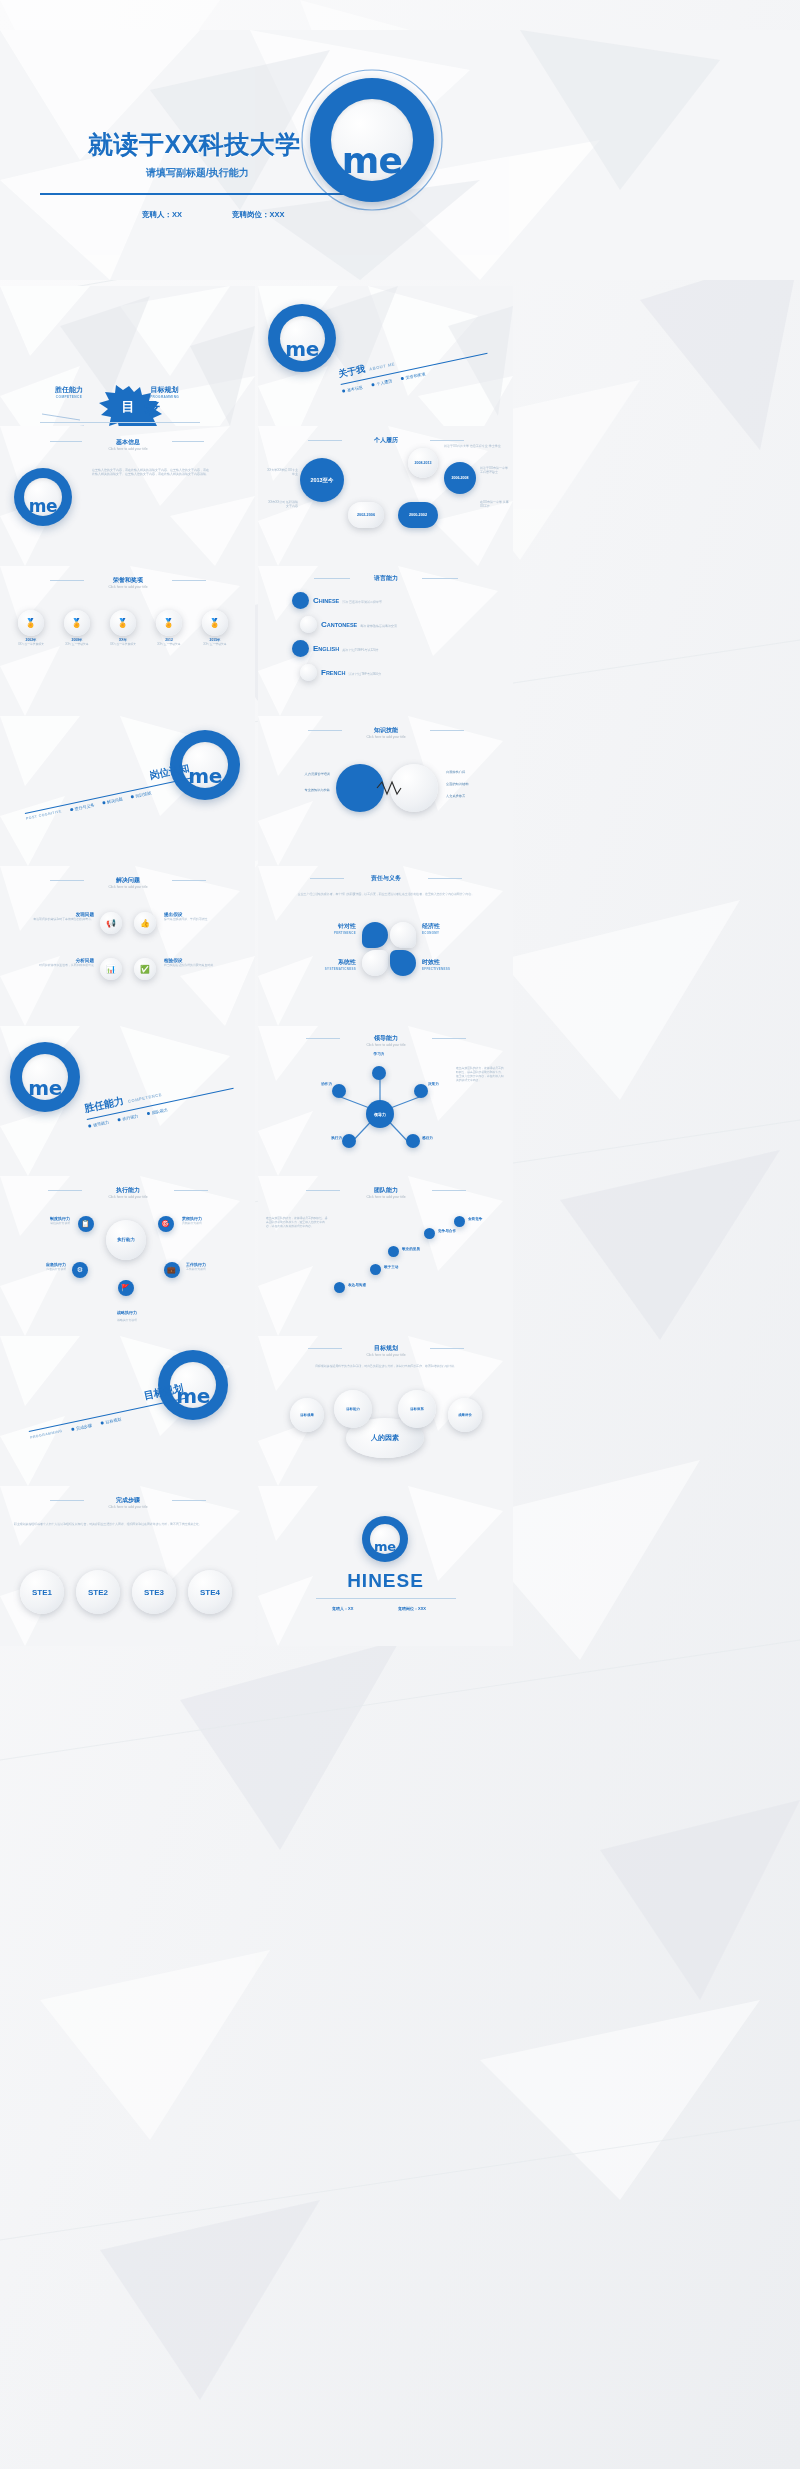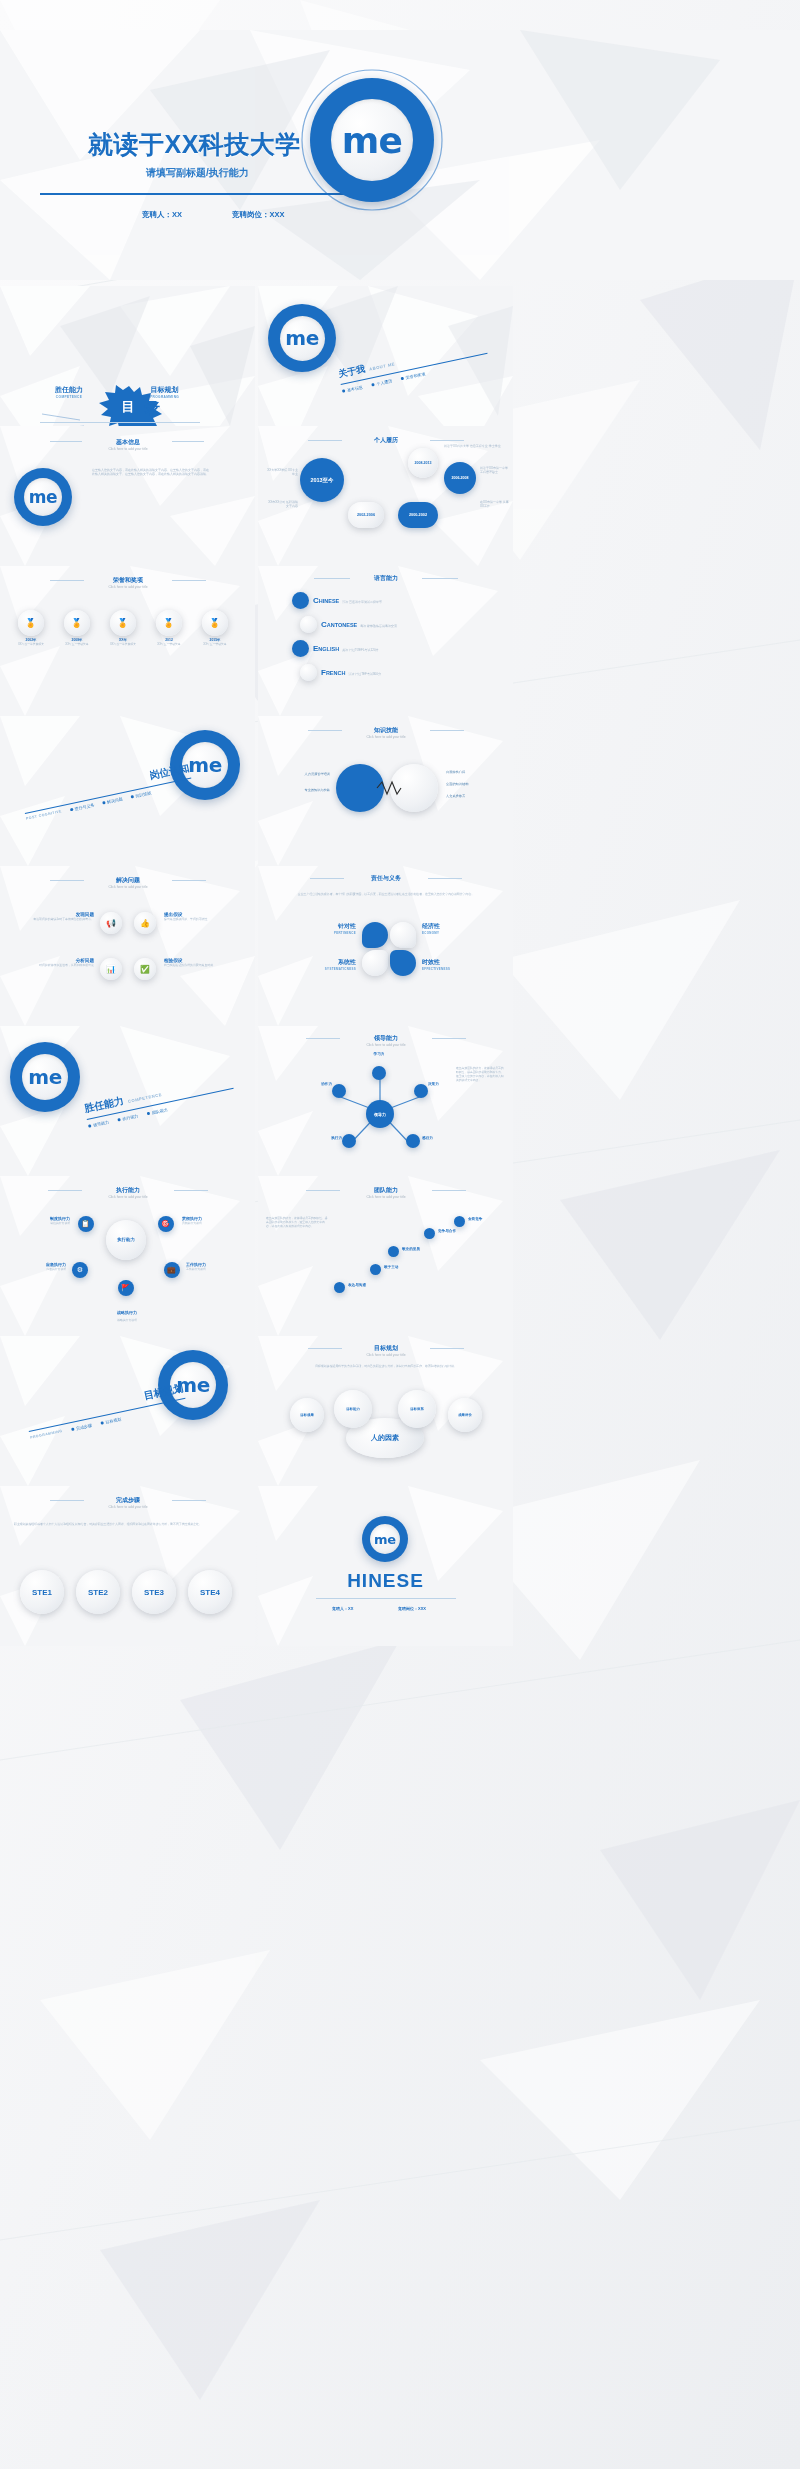--- a/index.html
+++ b/index.html
@@ -19,21 +19,21 @@
   .slide .sbg{position:absolute;inset:0;overflow:hidden;background:#f3f4f6;}
   .slide .sbg svg{position:absolute;inset:0;width:100%;height:100%;}
   .content{position:absolute;inset:0;}
 
   
   .melogo{position:absolute;border-radius:50%;background:#1b6ec2;
     display:flex;align-items:center;justify-content:center;
     box-shadow:0 3px 10px rgba(30,70,120,.30);}
   .melogo .inner{border-radius:50%;background:
       radial-gradient(circle at 35% 30%,#ffffff 0%,#f1f3f6 60%,#e2e6ec 100%);
-    display:flex;align-items:center;justify-content:center;
+    display:flex;align-items:flex-end;justify-content:center;
     box-shadow:inset 0 1px 4px rgba(0,0,0,.10);}
   .melogo .inner span{color:#1b6ec2;font-weight:bold;letter-spacing:-.02em;
     font-family:"DejaVu Sans",sans-serif;}
 
   
   .cn{color:#1b6ec2;font-weight:bold;}
   .en{color:#5b9bd5;font-weight:bold;letter-spacing:.12em;}
   .tiny{font-size:3px;line-height:1.45;color:#9fb4c9;}
   .rule{position:absolute;background:#1b6ec2;height:1px;}
   .rule.thin{background:#bcd3e8;}

